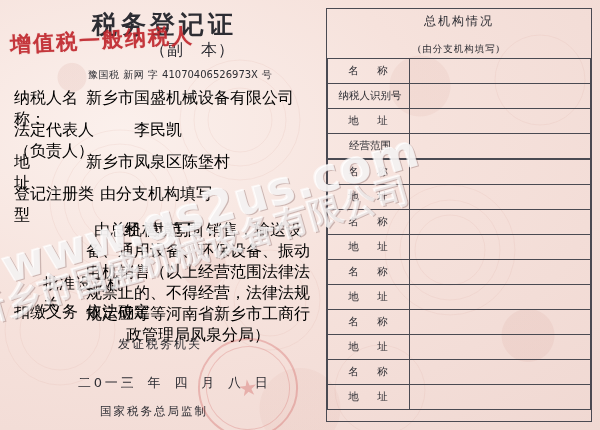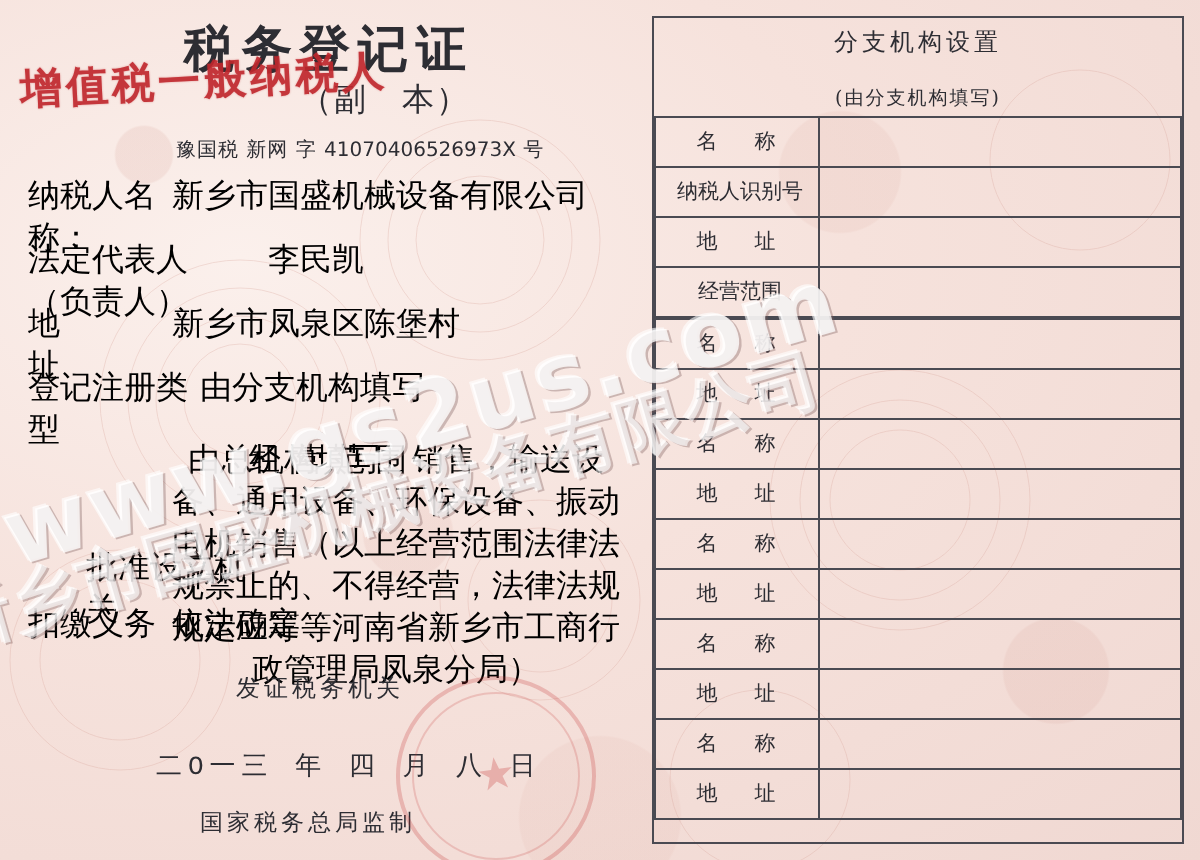--- a/index.html
+++ b/index.html
@@ -295,21 +295,21 @@
     <div class="foot-issuer">国家税务总局监制</div>
 
     <div class="seal">
       <span class="seal-star">★</span>
     </div>
   </div>
 
   <div class="right">
 
     <div class="rsect-title">
-      <span class="t1">分支机构设置</span>
+      <span class="t1">总机构情况</span>
       <span class="t2">(由分支机构填写)</span>
     </div>
 
     <table class="rtab">
       <tbody>
           <tr>
         <td class="k">名　称</td>
         <td class="v"></td>
       </tr>
       <tr>

